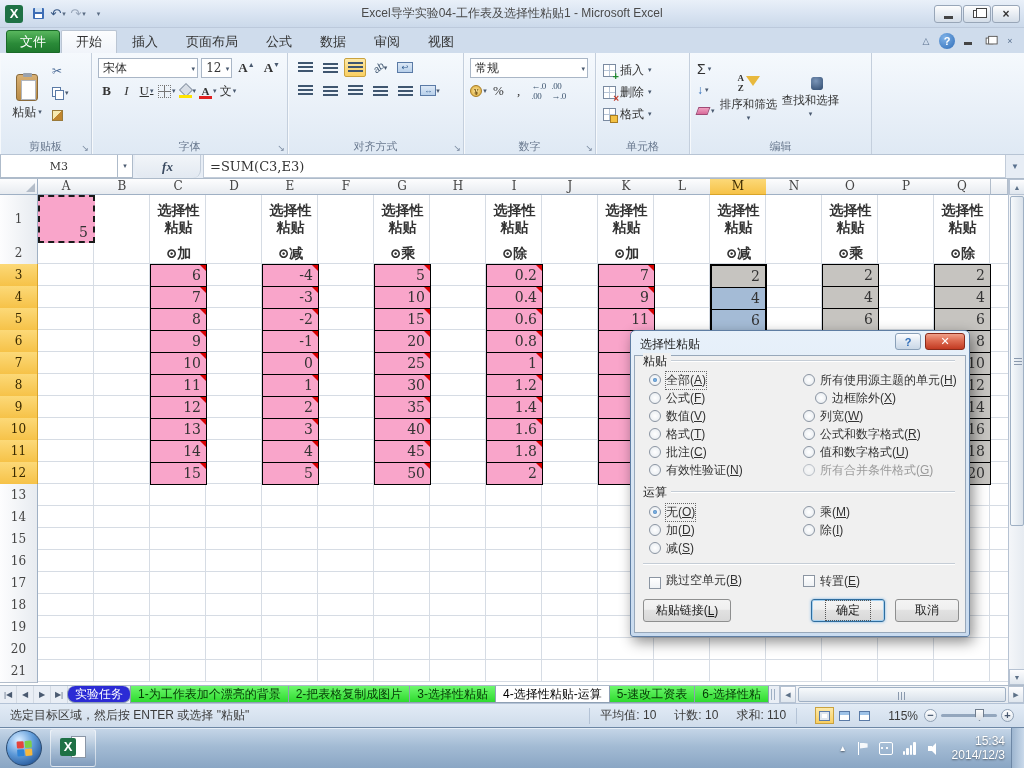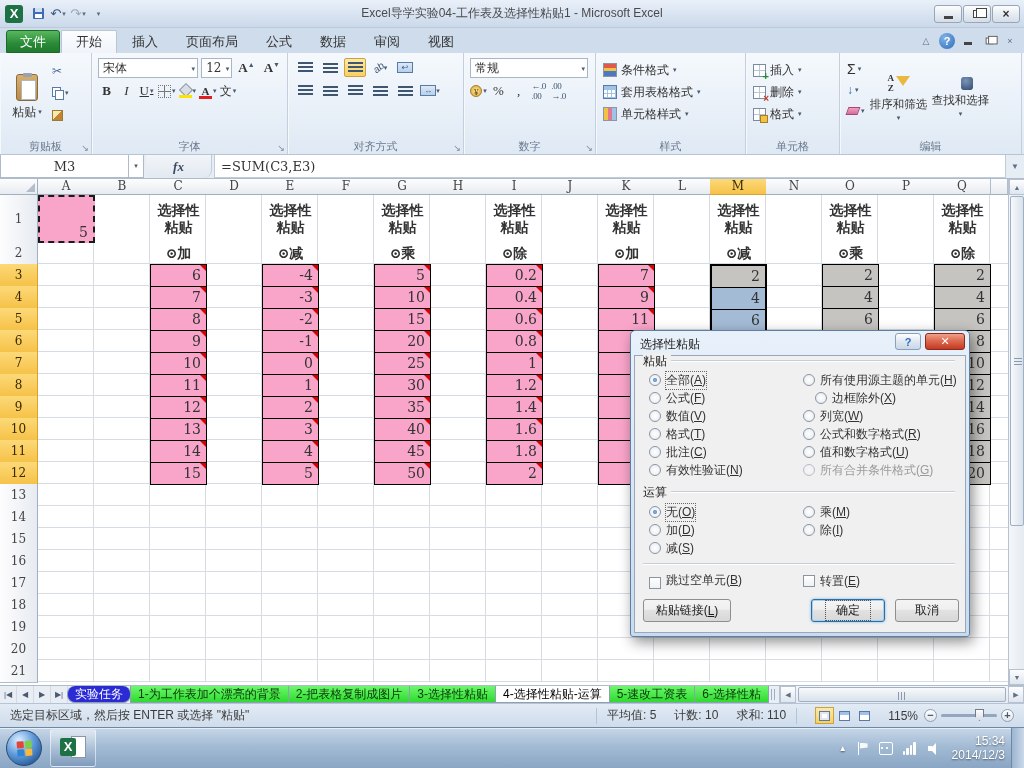--- a/index.html
+++ b/index.html
@@ -121,21 +121,21 @@
   .vbig { width:62px; display:flex; flex-direction:column; align-items:center; justify-content:center; gap:2px; font-size:11.5px; text-align:center; }
   .sorticon { position:relative; width:22px; height:22px; font-family:"Liberation Serif",serif; font-weight:bold; }
   .sorticon .az { position:absolute; left:0; top:0; font-size:9px; line-height:10px; color:#333; }
   .sorticon .funnel { position:absolute; right:0; top:3px; width:0; height:0; border-left:7px solid transparent; border-right:7px solid transparent; border-top:10px solid #e8b93e; }
   .binoc { width:24px; height:14px; position:relative; }
   .binoc::before,.binoc::after { content:""; position:absolute; top:0; width:11px; height:13px; background:radial-gradient(circle at 35% 30%,#7a95b8,#2f4a6e); border-radius:3px; }
   .binoc::after { right:0; }
 
   
   #formulabar { position:absolute; left:0; top:155px; width:1024px; height:24px; background:#e7edf5; border-bottom:1px solid #aebbca; display:flex; align-items:stretch; }
-  #namebox { width:129px; background:#fff; border:1px solid #aebbca; border-top:none; display:flex; align-items:center; justify-content:center; font-family:"DejaVu Serif","Liberation Serif",serif; font-size:13px; }
+  #namebox { width:118px; background:#fff; border:1px solid #aebbca; border-top:none; display:flex; align-items:center; justify-content:center; font-family:"DejaVu Serif","Liberation Serif",serif; font-size:11px; }
   #namedd { width:15px; display:flex; align-items:center; justify-content:center; background:#fff; border:1px solid #aebbca; border-left:none; border-top:none; }
   .fxwrap { width:66px; display:flex; align-items:center; justify-content:center; background:linear-gradient(#f2f5f9,#e2e9f1); border-right:1px solid #c2ccd9; border-radius:0 0 8px 8px; margin:0 2px; }
   .fx { font-family:"Liberation Serif",serif; font-style:italic; font-weight:bold; font-size:13px; color:#3a4a60; }
   #formula-input { flex:1; background:#fff; border:1px solid #c2ccd9; border-top:none; display:flex; align-items:center; padding-left:6px; font-family:"DejaVu Serif","Liberation Serif",serif; font-size:13px; }
   #fbexpand { width:18px; display:flex; align-items:center; justify-content:center; color:#5a718f; font-size:8px; }
 
   
   #sheet { position:absolute; left:0; top:179px; width:1008px; height:506px; background:#fff; overflow:hidden; }
   .vlines { position:absolute; left:38px; top:16px; width:952px; height:487px;
     background:repeating-linear-gradient(to right,transparent 0 55px,#d6dce4 55px 56px); }
@@ -425,38 +425,20 @@
             <span class="dd">▾</span>
           </div>
         <div class="fbtn">%</div>
         <div class="fbtn">,</div>
         <div class="fbtn decbtn">←.0<br>.00</div>
         <div class="fbtn decbtn">.00<br>→.0</div>
       </div>
       <div class="glabel"><span>数字</span><span class="launcher">↘</span></div>
     </div>
 
-    <div class="rgroup" id="g-sty">
-      <div class="stybtn">
-          <span class="ic-cond"></span>
-          <span>条件格式</span>
-          <span class="dd">▾</span>
-        </div>
-      <div class="stybtn">
-          <span class="ic-table"></span>
-          <span>套用表格格式</span>
-          <span class="dd">▾</span>
-        </div>
-      <div class="stybtn">
-          <span class="ic-cellsty"></span>
-          <span>单元格样式</span>
-          <span class="dd">▾</span>
-        </div>
-      <div class="glabel"><span>样式</span></div>
-    </div>
 
     <div class="rgroup" id="g-cells">
       <div class="stybtn">
           <span class="ic-grid plus"></span>
           <span>插入</span>
           <span class="dd">▾</span>
         </div>
       <div class="stybtn">
           <span class="ic-grid minus"></span>
           <span>删除</span>
@@ -820,21 +802,21 @@
           <span class="hgrip"></span>
         </div>
       <div class="harrow" style="right:0">▶</div>
     </div>
   </div>
 
   <div id="statusbar">
     <span id="status-msg">选定目标区域，然后按 ENTER 或选择 "粘贴"</span>
     <span class="ssep" style="margin-left:auto"></span>
     <div id="stats">
-        <span class="stat">平均值: 5</span>
+        <span class="stat">平均值: 10</span>
         <span class="stat">计数: 10</span>
         <span class="stat">求和: 110</span>
       </div>
     <span class="ssep"></span>
     <div class="viewbtns">
       <div class="vwbtn on">
           <span class="vwic b"></span>
         </div>
       <div class="vwbtn">
           <span class="vwic"></span>

